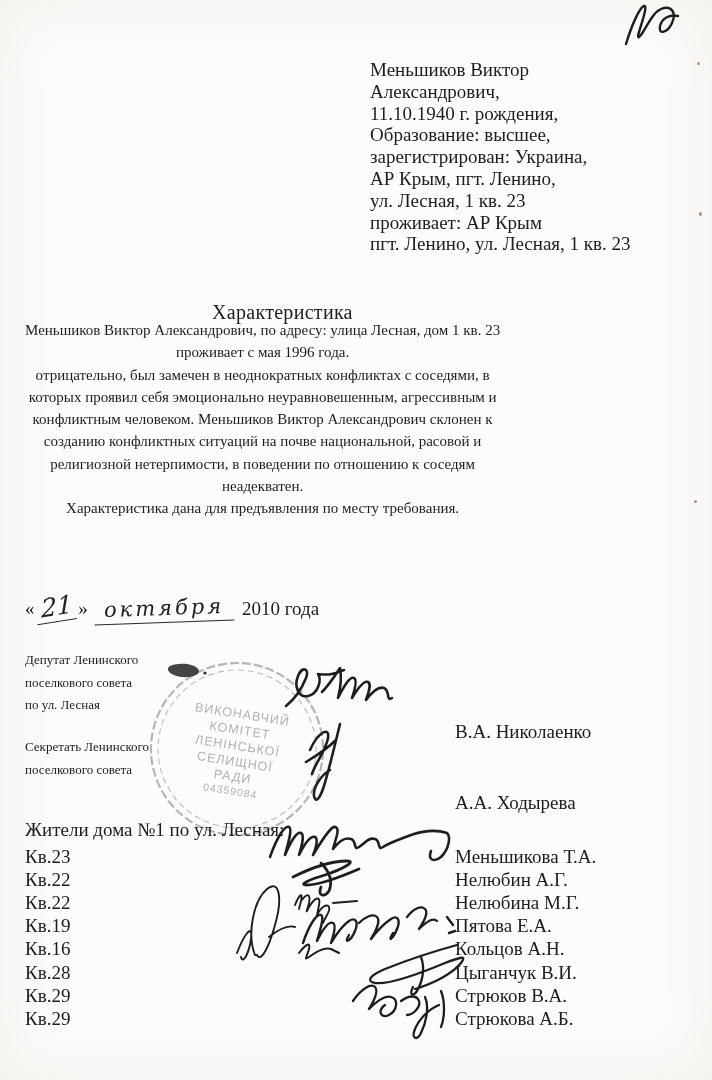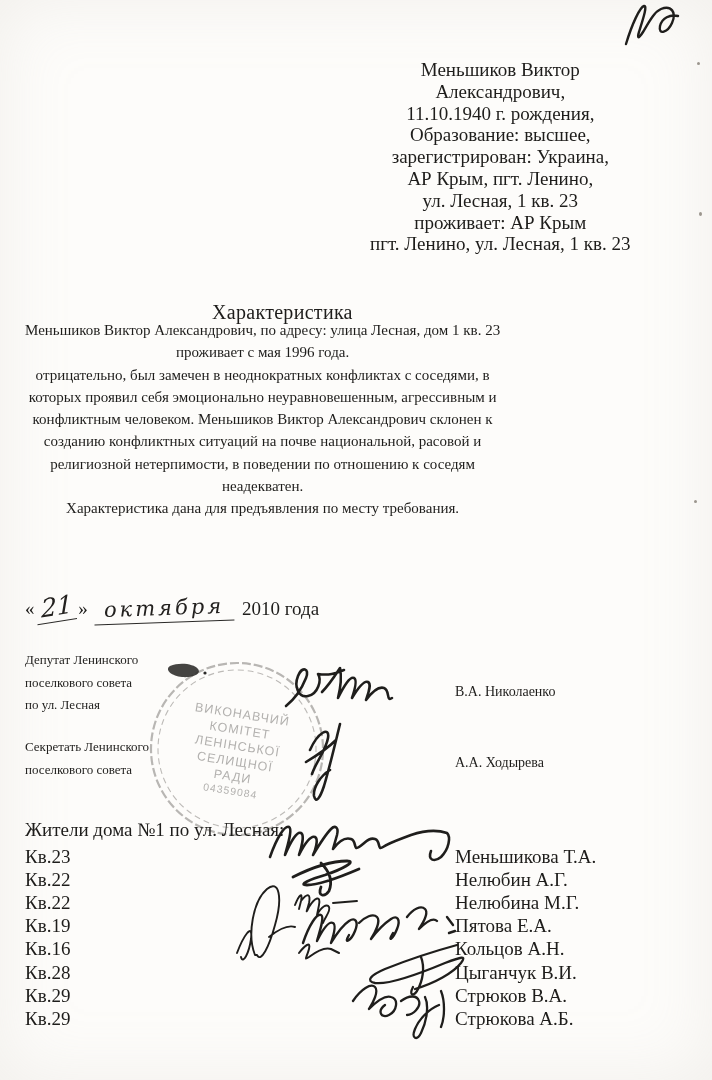--- a/index.html
+++ b/index.html
@@ -6,21 +6,21 @@
   .page{
     position:relative;width:712px;height:1080px;margin:0 auto;
     background:#fdfcfa;
     box-shadow:inset 0 0 70px rgba(190,184,172,.18);
     font-family:"Liberation Serif", serif;
     color:#1e1d1b;
     overflow:hidden;
   }
   .abs{position:absolute;}
   
-  .header-block{left:370px;top:59px;font-size:19px;line-height:21.8px;white-space:nowrap;text-align:center;}
+  .header-block{left:370px;top:59px;font-size:19px;line-height:21.8px;white-space:nowrap;}
   
   .doc-title{left:212px;top:301px;font-size:20px;letter-spacing:.3px;}
   
   .body-text{left:25px;top:319px;font-size:15px;line-height:22.3px;white-space:nowrap;text-align:center;}
   
   .date-line{left:25px;top:592px;font-size:19px;white-space:nowrap;}
   .hand{
     display:inline-block;
     font-family:"DejaVu Serif", serif;
     font-style:italic;
@@ -31,21 +31,21 @@
     padding:0 4px;border-bottom:1.6px solid #2a2927;margin:0 2px;
   }
   .hand-month{
     font-size:21px;letter-spacing:3px;transform:rotate(-2deg);
     padding:0 10px 2px 10px;border-bottom:1.6px solid #2a2927;margin:0 8px 0 6px;
   }
   
   .role{font-size:13px;line-height:22.6px;white-space:nowrap;}
   .deputy-role{left:25px;top:649px;}
   .secretary-role{left:25px;top:736px;}
-  .official-name{font-size:14px;white-space:nowrap;}
+  .official-name{font-size:19px;white-space:nowrap;margin-top:37px;}
   .deputy-name{left:455px;top:684px;}
   .secretary-name{left:455px;top:755px;}
   
   .residents-heading{left:25px;top:819px;font-size:19px;white-space:nowrap;}
   .residents-list{left:25px;top:845px;width:660px;}
   .res-row{display:flex;height:23.1px;align-items:flex-end;}
   .res-apt{width:430px;font-size:19px;}
   .res-name{font-size:19px;white-space:nowrap;font-family:Liberation Serif, serif;}
   
   .stamp-svg{left:148px;top:660px;}

